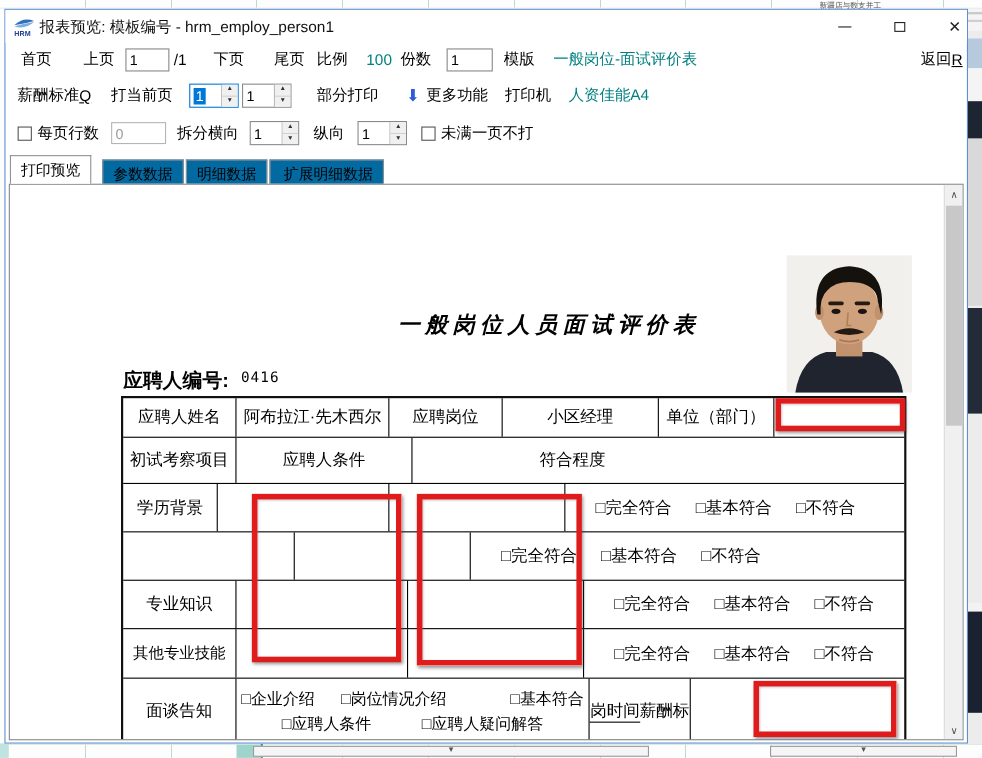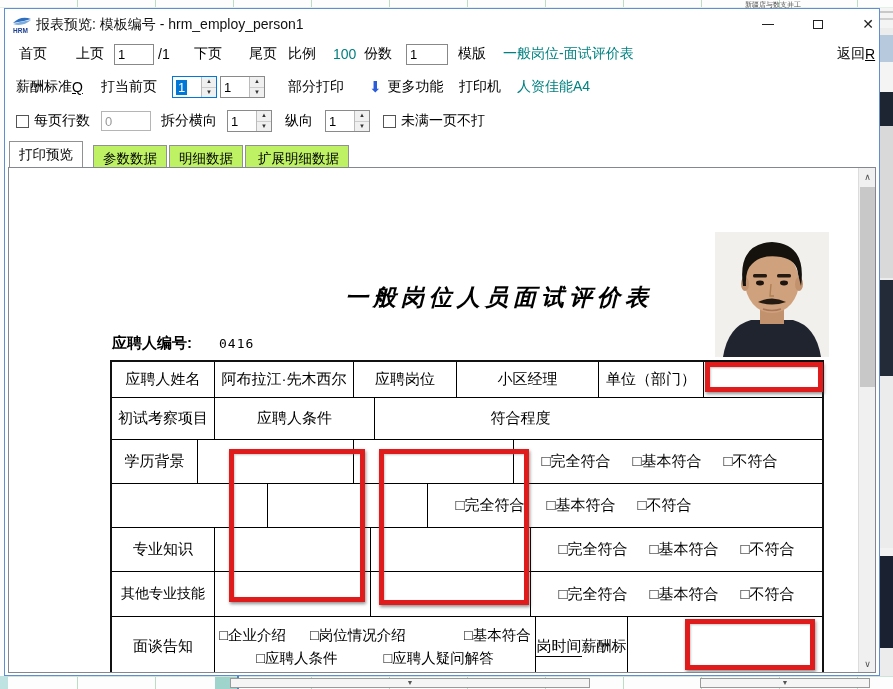--- a/index.html
+++ b/index.html
@@ -45,30 +45,30 @@
   .spinner.focused .spin-val span { background:#0078d7; color:#fff; padding:0 2px; }
   .spin-arrows { width:15px; border-left:1px solid #bbb; display:flex; flex-direction:column; }
   .spin-arrows div { flex:1; font-size:6px; line-height:9px; text-align:center; color:#333; background:#f0f0f0; }
   .spin-arrows div:first-child { border-bottom:1px solid #ccc; }
   .cb { display:inline-block; width:13px; height:13px; border:1px solid #555; background:#fff; margin-right:5px; flex:none; }
   .blue-arrow { color:#2b5cd9; font-size:15px; margin-right:6px; }
 
   
   .tabstrip { position:absolute; left:0; top:132px; width:100%; height:26px; }
   .tab { position:absolute; top:4px; height:26px; padding:0 9px; border:1px solid #919191; border-bottom:none;
-         background:#bef264; font-size:13.5px; display:flex; align-items:center; }
+         background:#0369a1; font-size:13.5px; display:flex; align-items:center; }
   .tab.active { top:0; height:26px; background:#fff; z-index:2; }
 
   
   .preview { position:absolute; left:3px; top:158px; width:868px; height:506px; border:1px solid #828790; background:#fff; overflow:hidden; }
   .page-title { position:absolute; left:250px; top:114px; width:480px; text-align:center;
                 font-family:"DejaVu Serif", serif; font-weight:bold; font-style:italic;
-                font-size:23px; letter-spacing:5px; }
+                font-size:20px; letter-spacing:5px; }
   .photo { position:absolute; left:706px; top:64px; width:114px; height:125px; }
-  .appno { position:absolute; left:103px; top:166px; font-size:15px; font-weight:bold; }
+  .appno { position:absolute; left:103px; top:166px; font-size:18px; font-weight:bold; }
   .appno-val { position:absolute; left:210px; top:168px; font-family:"DejaVu Sans Mono", monospace; font-size:13px; letter-spacing:1px; }
 
   
   .ftable { position:absolute; left:101px; top:192px; width:714px; height:314px; border:2px solid #111; background:#fff; }
   .trow { position:absolute; left:0; width:710px; display:flex; border-bottom:1px solid #000; }
   .cell { border-right:1px solid #000; display:flex; align-items:center; justify-content:center;
           font-size:15px; white-space:nowrap; overflow:hidden; }
   .cell:last-child { border-right:none; }
   .opts { display:flex; gap:22px; justify-content:center; }
   .notice-cell { flex-direction:column; justify-content:center; gap:4px; font-size:14.5px; }

